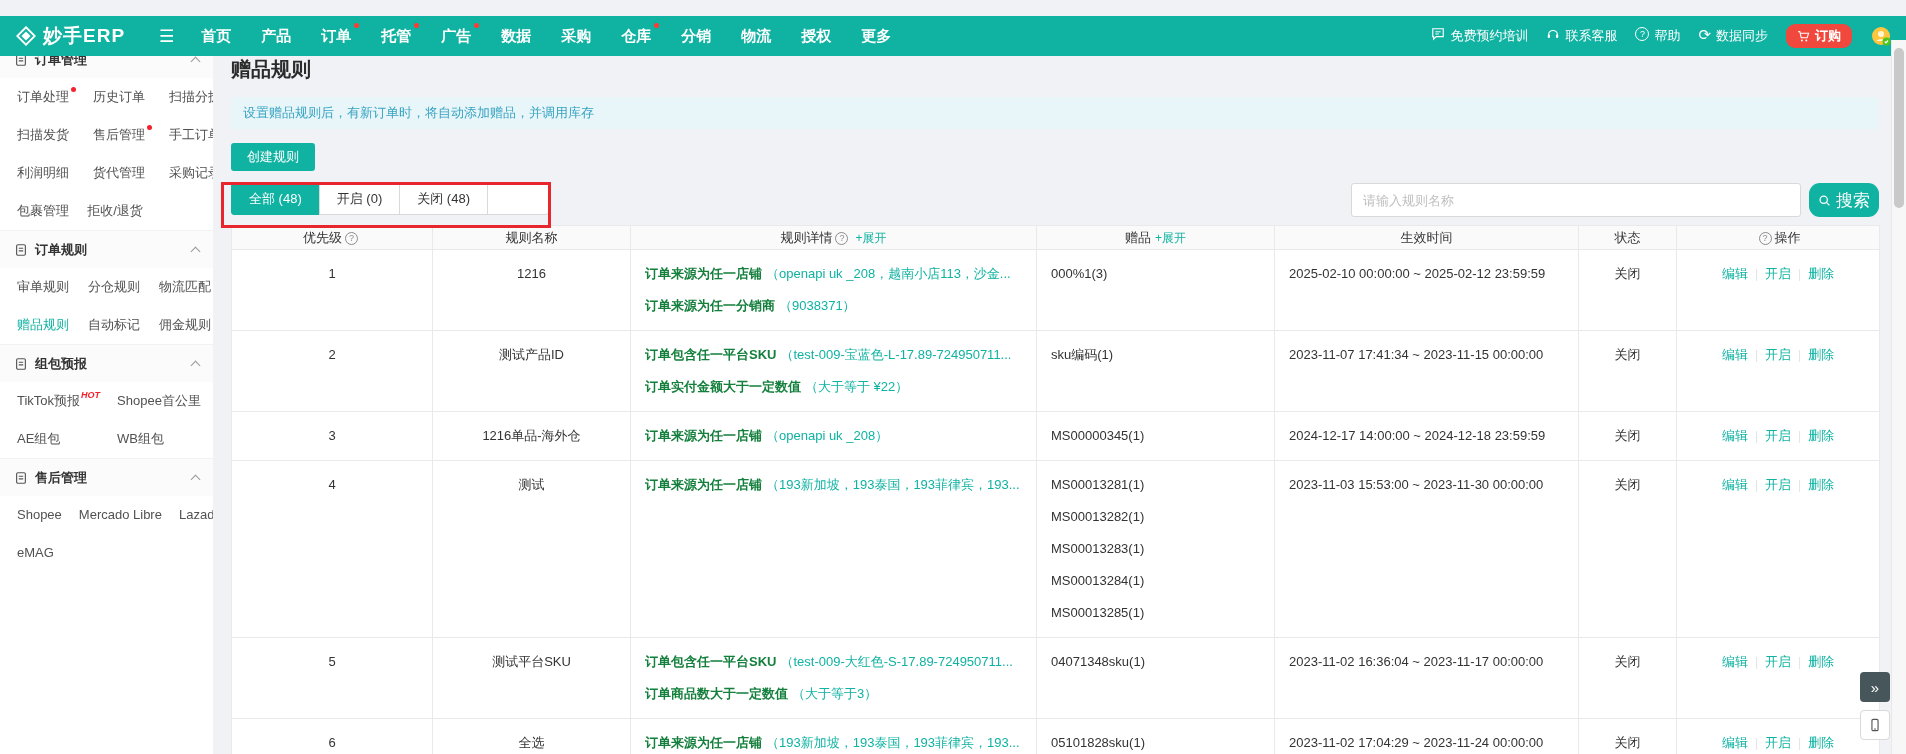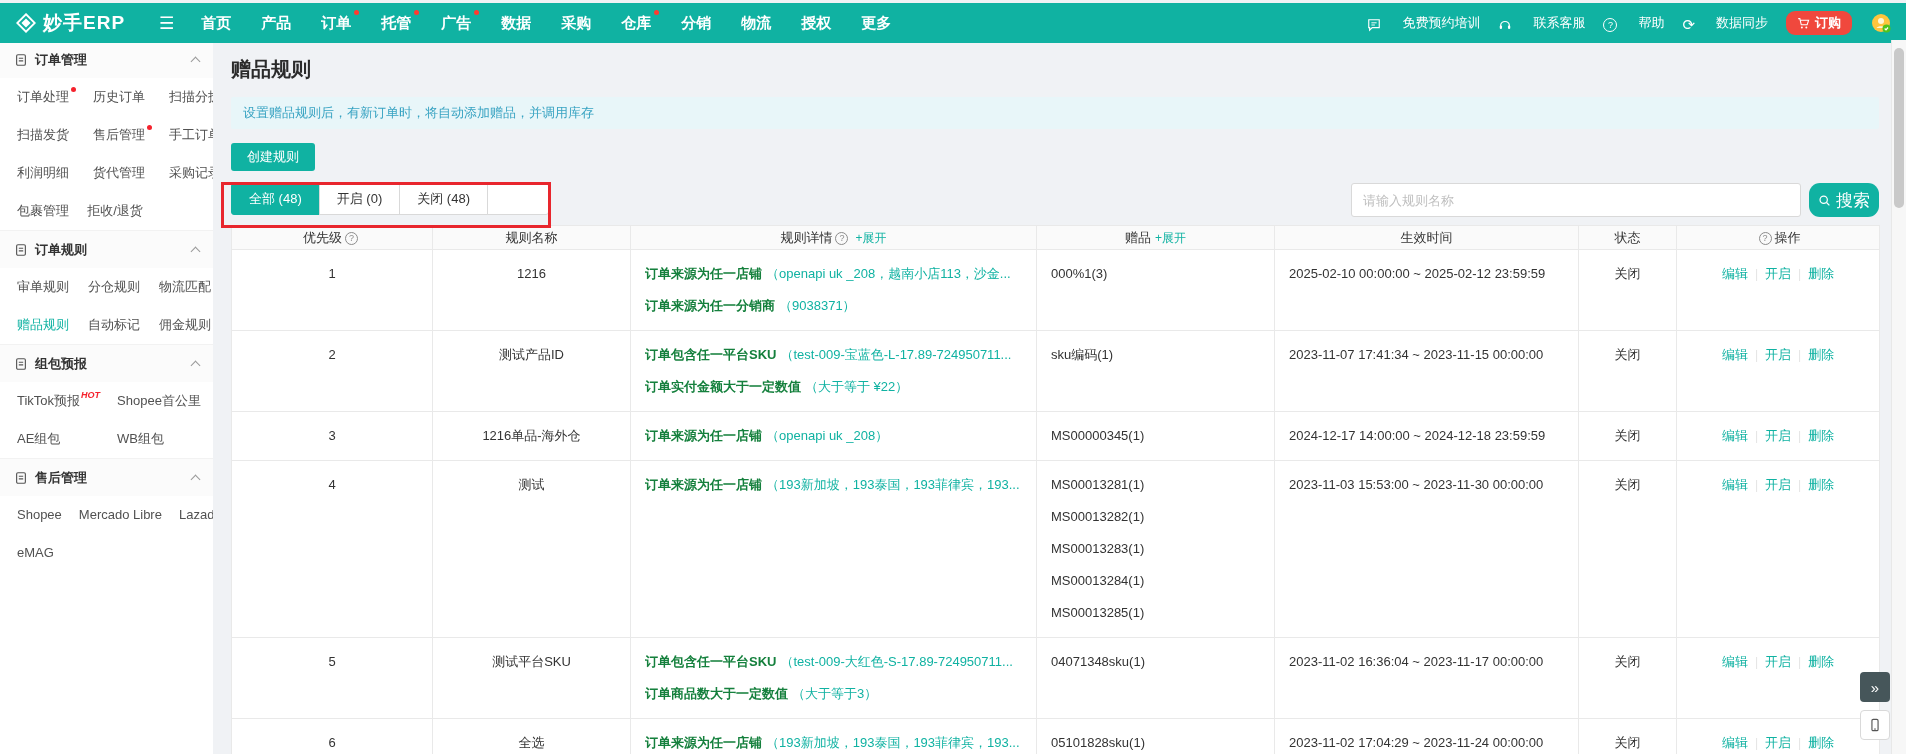--- a/index.html
+++ b/index.html
@@ -1,31 +1,31 @@
 <!DOCTYPE html>
 <html style="--accent: #10b2a2; --danger: #f5222d; --order: #f0483d; --notice-bg: #e8f6f9; --notice-tx: #38a3c2; --anno: #e8262d;"><head>
 <meta charset="utf-8">
 <style>
   html,body{margin:0;padding:0;width:1906px;height:754px;overflow:hidden;position:relative;
     background:#f0f2f5;font-family:"Liberation Sans","DejaVu Sans",sans-serif;}
   *{box-sizing:border-box;}
   :root{--accent:#10b2a2;--danger:#f5222d;--order:#f0483d;--notice-bg:#e8f6f9;--notice-tx:#38a3c2;--anno:#e8262d;}
 
   
-  .topbar{position:absolute;left:0;top:3px;width:1906px;height:40px;background:var(--accent);
+  .topbar{position:absolute;left:0;top:16px;width:1906px;height:40px;background:var(--accent);
     display:flex;align-items:center;color:#fff;z-index:20;}
   .logo{display:flex;align-items:center;gap:7px;padding-left:16px;cursor:pointer;}
   .logo-text{font-size:19px;font-weight:bold;letter-spacing:1px;}
   .hamburger{margin-left:34px;font-size:17px;cursor:pointer;line-height:1;}
   .topnav{display:flex;align-items:center;margin-left:12px;height:40px;}
   .topnav .nav-item{position:relative;padding:0 15px;font-size:15px;font-weight:bold;height:40px;
     line-height:40px;cursor:pointer;white-space:nowrap;}
   .topnav .nav-item .dot{position:absolute;top:7px;right:7px;width:5px;height:5px;border-radius:50%;background:#ff3b30;border:1px solid #fff0;}
   .top-right{margin-left:auto;display:flex;align-items:center;gap:18px;padding-right:14px;font-size:13px;}
-  .tr-item{display:flex;align-items:flex-end;gap:21px;cursor:pointer;white-space:nowrap;}
+  .tr-item{display:flex;align-items:flex-start;gap:5px;cursor:pointer;white-space:nowrap;}
   .help-circ{display:inline-block;width:14px;height:14px;border:1.2px solid #fff;border-radius:50%;
     font-size:9px;line-height:12px;text-align:center;}
   .sync-g{font-size:15px;line-height:1;}
   .order-btn{display:flex;align-items:center;gap:5px;background:var(--order);color:#fff;border:none;
     border-radius:9px;height:24px;padding:0 11px;font-size:13px;font-weight:bold;cursor:pointer;}
   .reward-icon{width:22px;height:22px;cursor:pointer;display:inline-flex;}
 
   
   .sidebar{position:absolute;left:0;top:40px;width:213px;bottom:0;background:#fff;overflow:hidden;z-index:5;}
   .side-sec-head{height:38px;display:flex;align-items:center;gap:7px;padding:0 14px;background:#fbfbfb;

